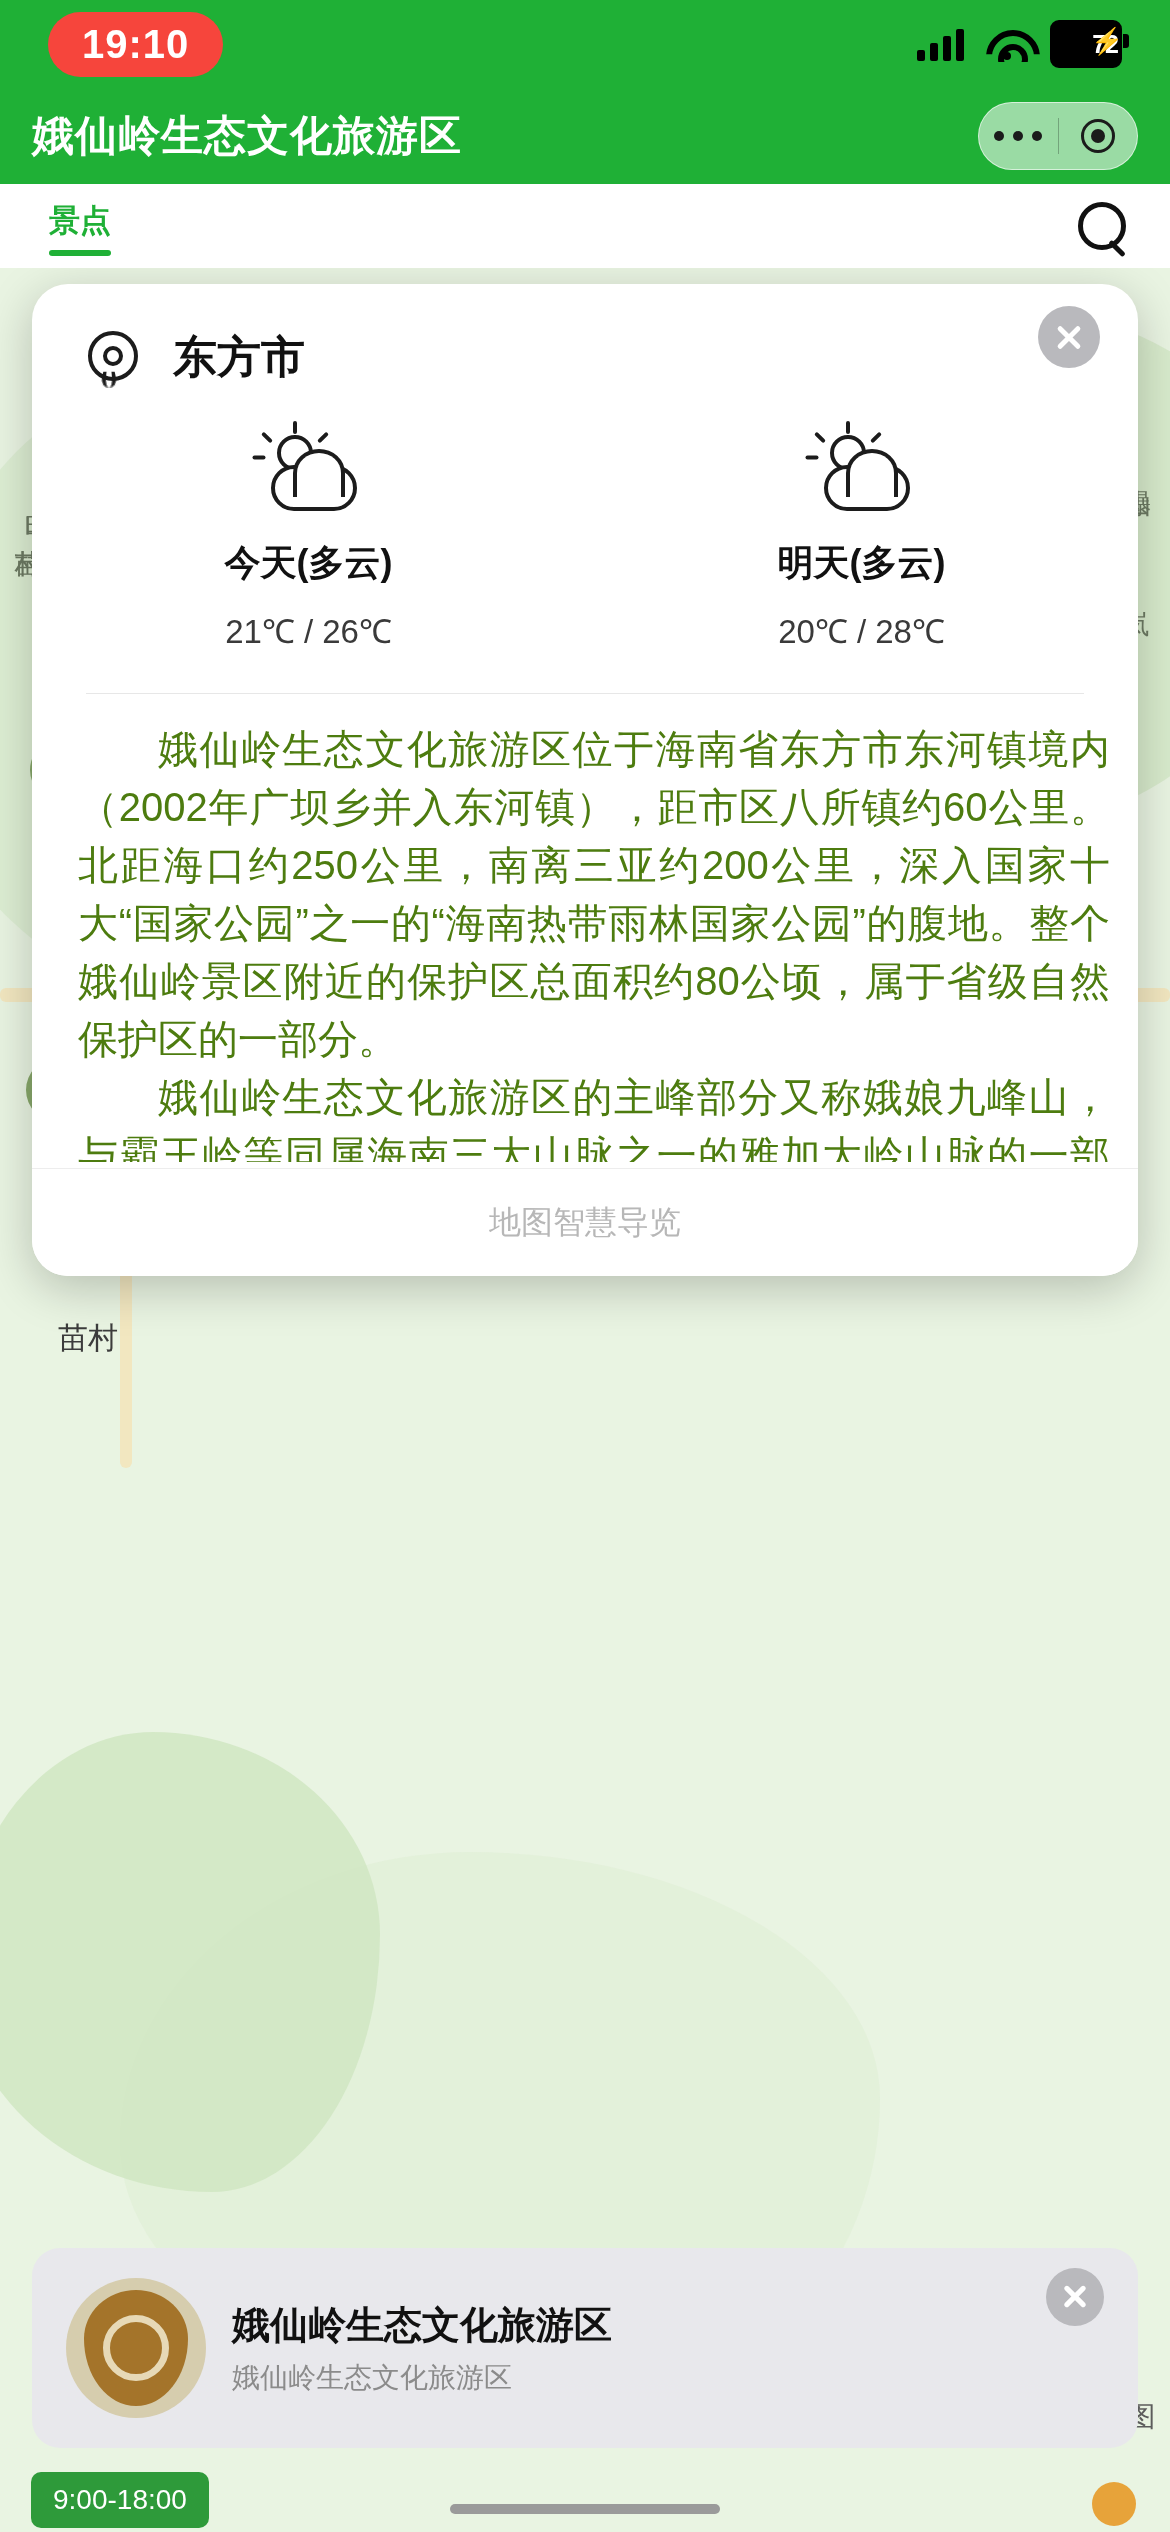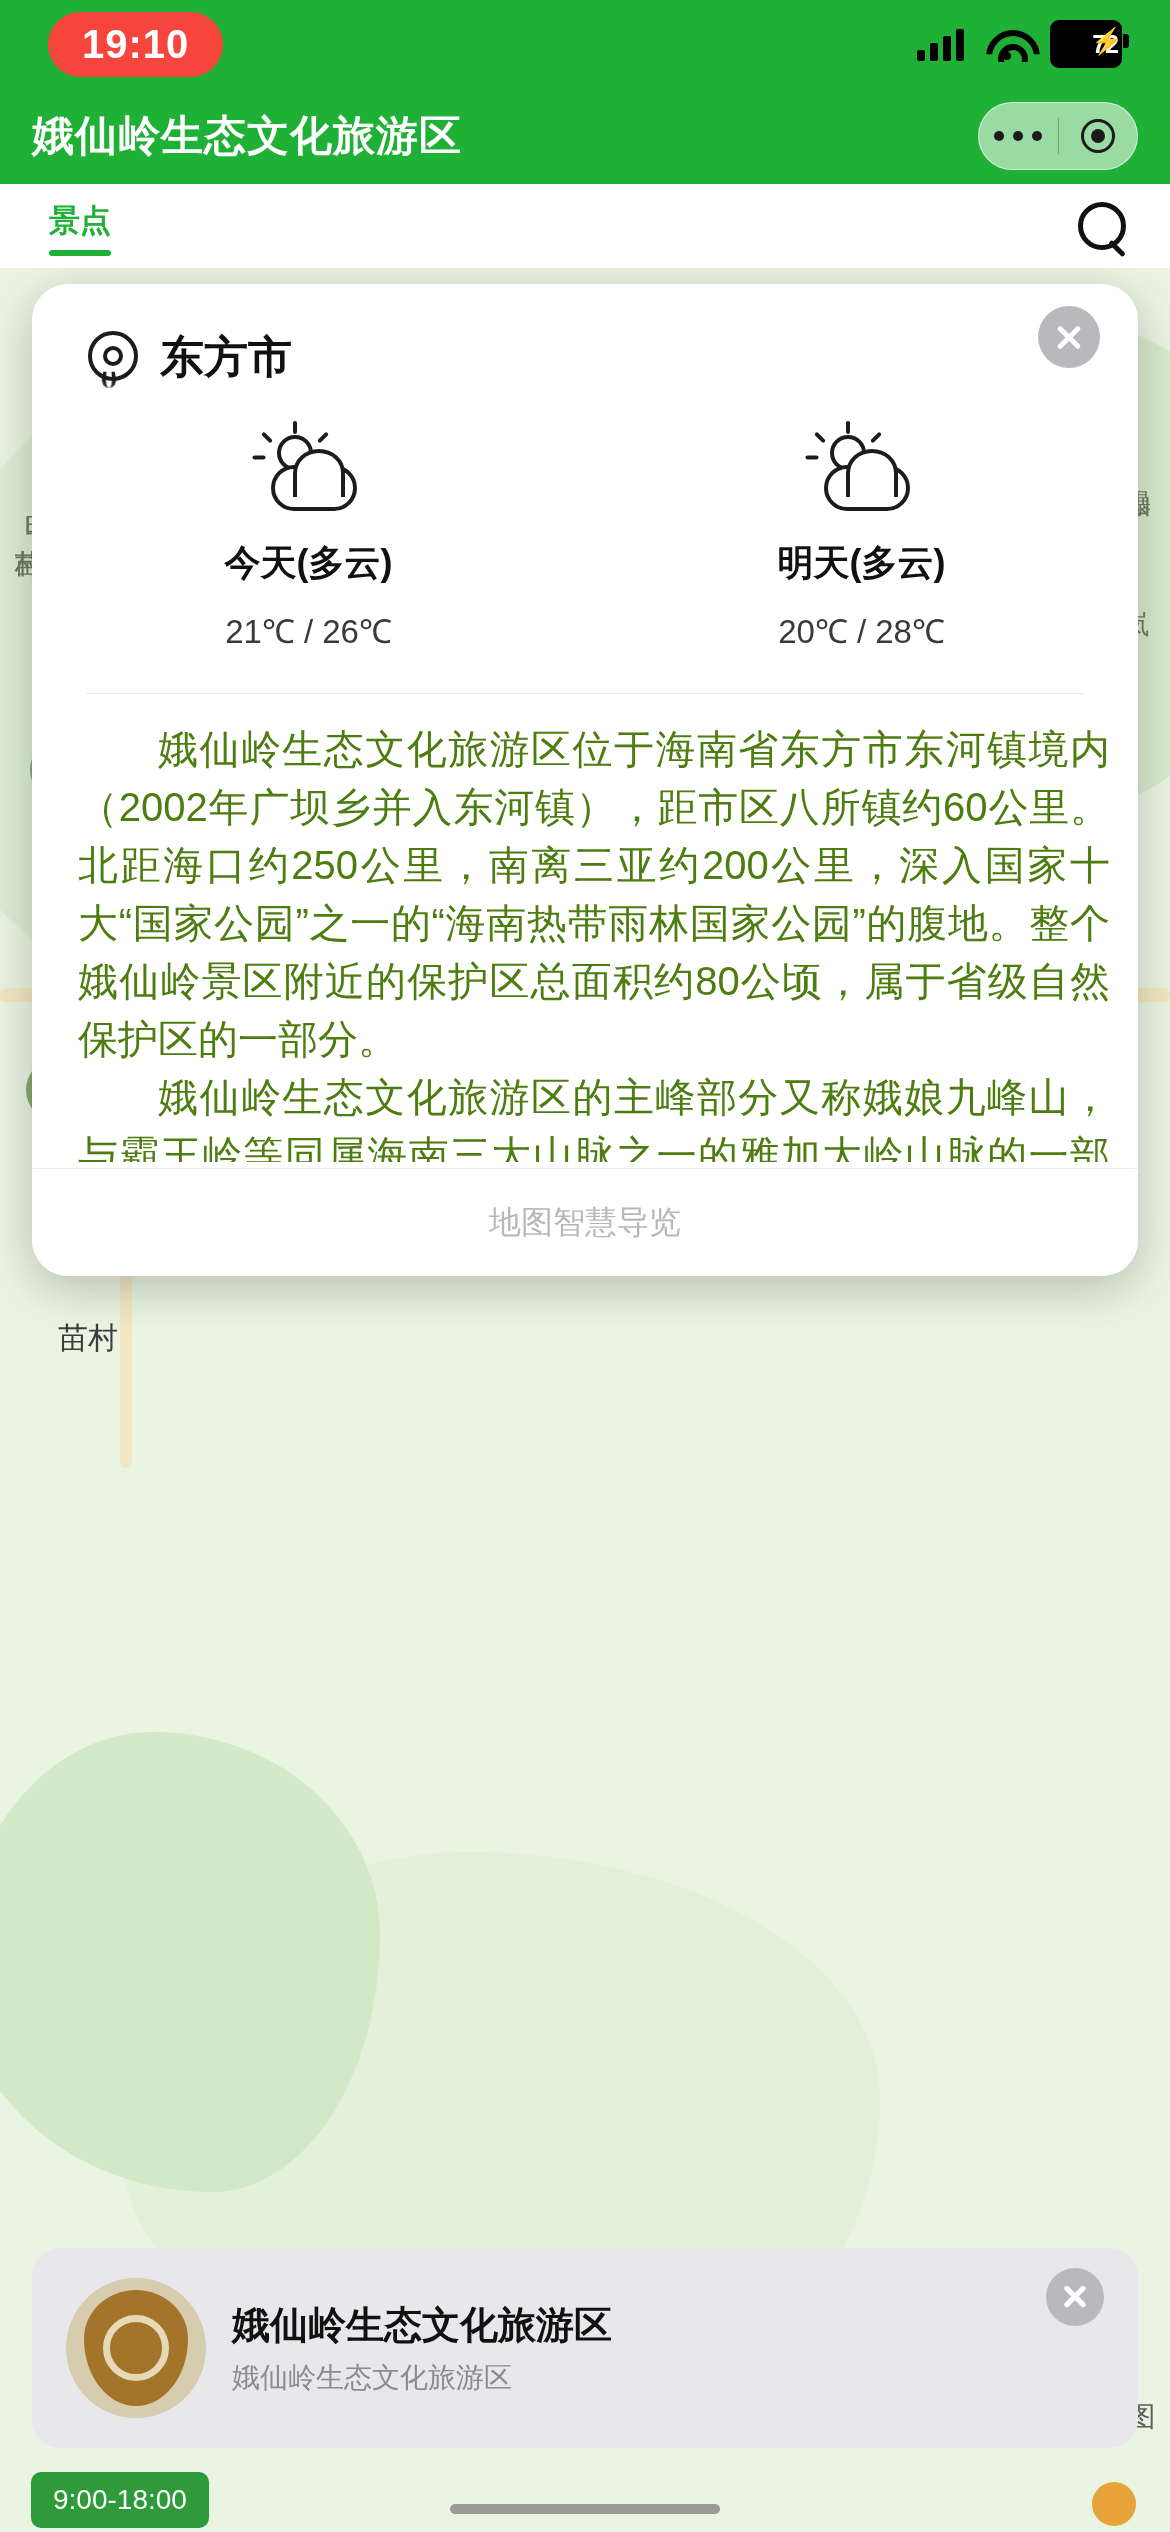--- a/index.html
+++ b/index.html
@@ -291,21 +291,21 @@
     width: 30px; height: 5px;
     background: #ffffff;
     border-radius: 3px;
   }
   .modal-close::before { transform: rotate(45deg); }
   .modal-close::after { transform: rotate(-45deg); }
 
   .city-row {
     display: flex;
     align-items: center;
-    gap: 28px;
+    gap: 41px;
     padding: 44px 0 0 54px;
   }
   .pin-icon {
     width: 46px; height: 54px;
     position: relative;
   }
   .pin-icon::before {
     content: "";
     position: absolute;
     left: 2px; top: 0;

